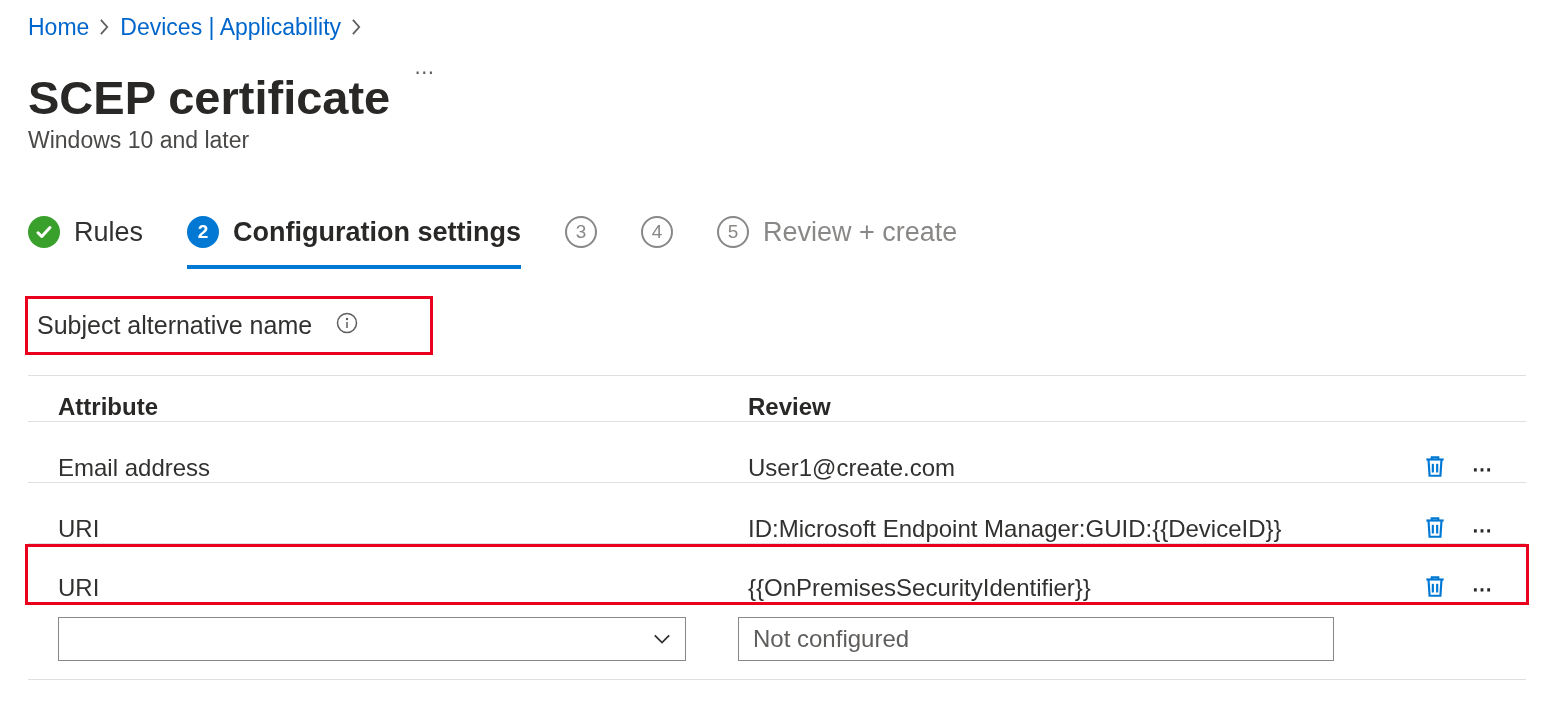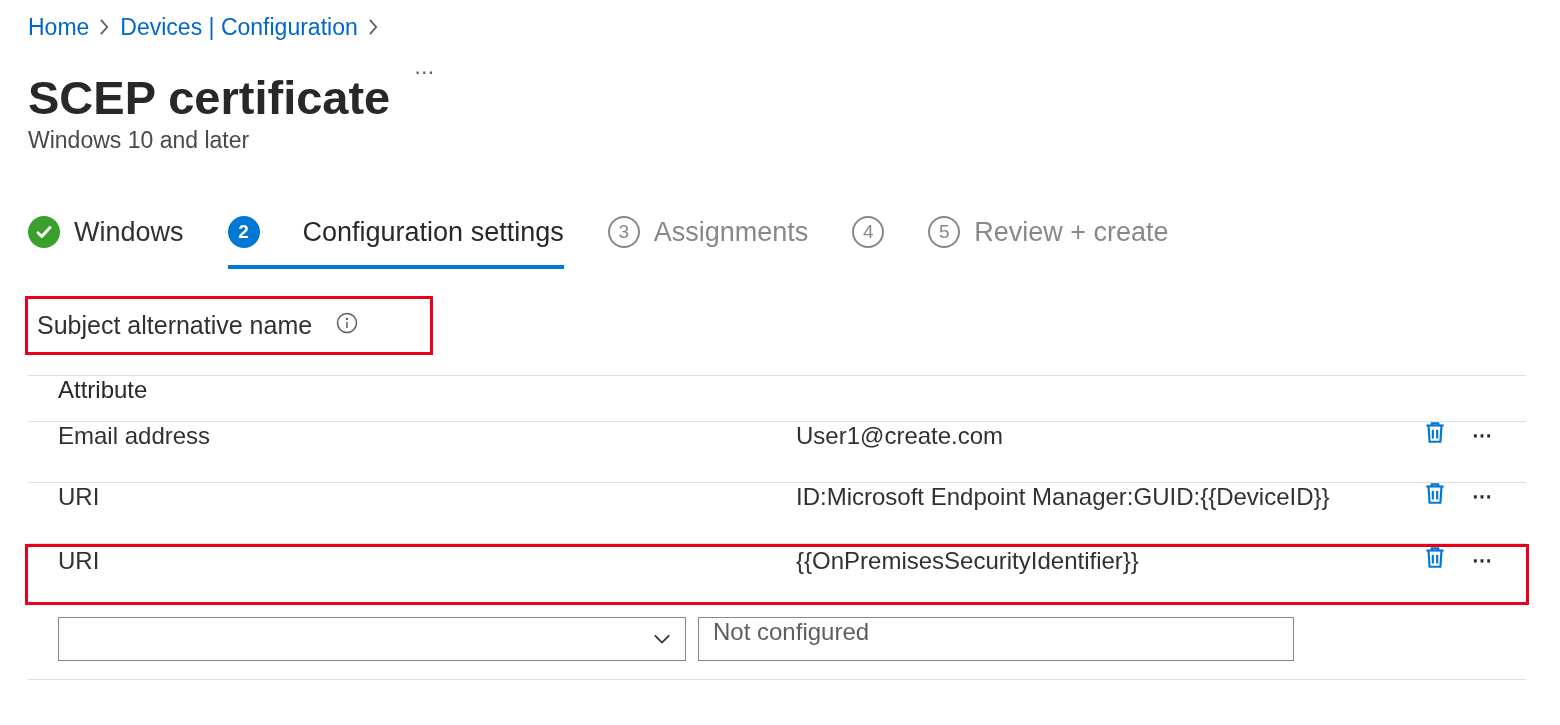--- a/index.html
+++ b/index.html
@@ -104,21 +104,21 @@
     font-weight: 400;
     background: #fff;
   }
   .step.done .circle,
   .step.active .circle {
     border-color: transparent;
   }
   .step.done .circle { background: var(--green); }
   .step.active .circle { border-color: var(--accent); background: var(--accent); color:#fff; font-weight:600;}
   .step.done .label   { color: var(--fg); font-weight:400;}
-  .step.active .label { color: var(--fg-title); font-weight:400;margin-left:29px;}
+  .step.active .label { color: var(--fg-title); font-weight:700;}
   .step.active {
     border-bottom: 4px solid var(--accent);
     padding-bottom: 17px;
     margin-bottom: -11px;
   }
   .check-svg { width:18px; height:18px; }
 
   
   .section-header-wrap {
     margin-top: 38px;
@@ -139,42 +139,40 @@
   }
 
   
   .san-table {
     width: 1498px;
     margin-top: 20px;
     border-top: 1px solid var(--border);
   }
   .san-header-row {
     display: flex;
-    align-items: flex-start;
+    align-items: flex-end;
     padding: 0 12px;
     height: 46px;
     border-bottom: 1px solid var(--border);
     font-size: 24px;
-    font-weight: 400;
+    font-weight: 700;
     color: var(--fg-title);
-    flex-direction: column;
   }
   .col-attr { flex: 0 0 690px; padding-left: 18px; }
   .col-val  { flex: 1 1 auto;  padding-left: 18px; }
   .col-actions { flex: 0 0 110px; display:flex; justify-content:flex-end; gap:22px; padding-right: 18px;}
 
   .san-row {
     display: flex;
-    align-items: flex-start;
+    align-items: flex-end;
     padding: 0 12px;
     height: 61px;
     border-bottom: 1px solid var(--border);
     font-size: 24px;
     color: var(--fg);
-    gap: 48px;
   }
   .san-row.highlighted {
     border: 3px solid var(--highlight);
     margin-left: -3px;
     margin-right: -3px;
     border-bottom: 3px solid var(--highlight);
   }
   .row-action-btn {
     display:inline-flex;
     align-items:center;
@@ -205,40 +203,42 @@
     padding: 0 14px;
     cursor:pointer;
   }
   .select-fake svg { width:18px; height:18px; }
   .input-fake {
     flex: 0 0 596px;
     height: 44px;
     border: 1px solid #8a8886;
     background:#fff;
     display:flex;
+    align-items:center;
     padding: 0 14px;
     color: var(--fg-muted);
     font-size: 24px;
+    margin-left: 40px;
   }
   .san-table-bottom { height:1px; background:var(--border); margin-top:18px; width:1498px;}
 </style>
 </head>
 <body>
 
 <div class="page">
 
   
   <nav class="breadcrumb">
     <a href="#">Home</a>
     <span class="caret">
       <svg viewBox="0 0 12 20" width="11" height="18" fill="none" stroke="#605e5c" stroke-width="2">
           <path d="M2 2 L9 10 L2 18"></path>
         </svg>
     </span>
-    <a href="#">Devices | Configuration</a>
+    <a href="#">Devices | Applicability</a>
     <span class="caret">
       <svg viewBox="0 0 12 20" width="11" height="18" fill="none" stroke="#605e5c" stroke-width="2">
           <path d="M2 2 L9 10 L2 18"></path>
         </svg>
     </span>
   </nav>
 
   
   <div class="title-row">
     <div class="title">SCEP certificate</div>
@@ -247,29 +247,28 @@
   <div class="subtitle">Windows 10 and later</div>
 
   
   <div class="stepper">
     <div class="step done">
       <span class="circle">
         <svg class="check-svg" viewBox="0 0 24 24" fill="none" stroke="#ffffff" stroke-width="4" stroke-linecap="round" stroke-linejoin="round">
             <path d="M4 13 L9 18 L20 6"></path>
           </svg>
       </span>
-      <span class="label">Windows</span>
+      <span class="label">Rules</span>
     </div>
     <div class="step active">
       <span class="circle">2</span>
       <span class="label">Configuration settings</span>
     </div>
     <div class="step">
       <span class="circle">3</span>
-      <span class="label">Assignments</span>
     </div>
     <div class="step">
       <span class="circle">4</span>
     </div>
     <div class="step">
       <span class="circle">5</span>
       <span class="label">Review + create</span>
     </div>
   </div>
 

